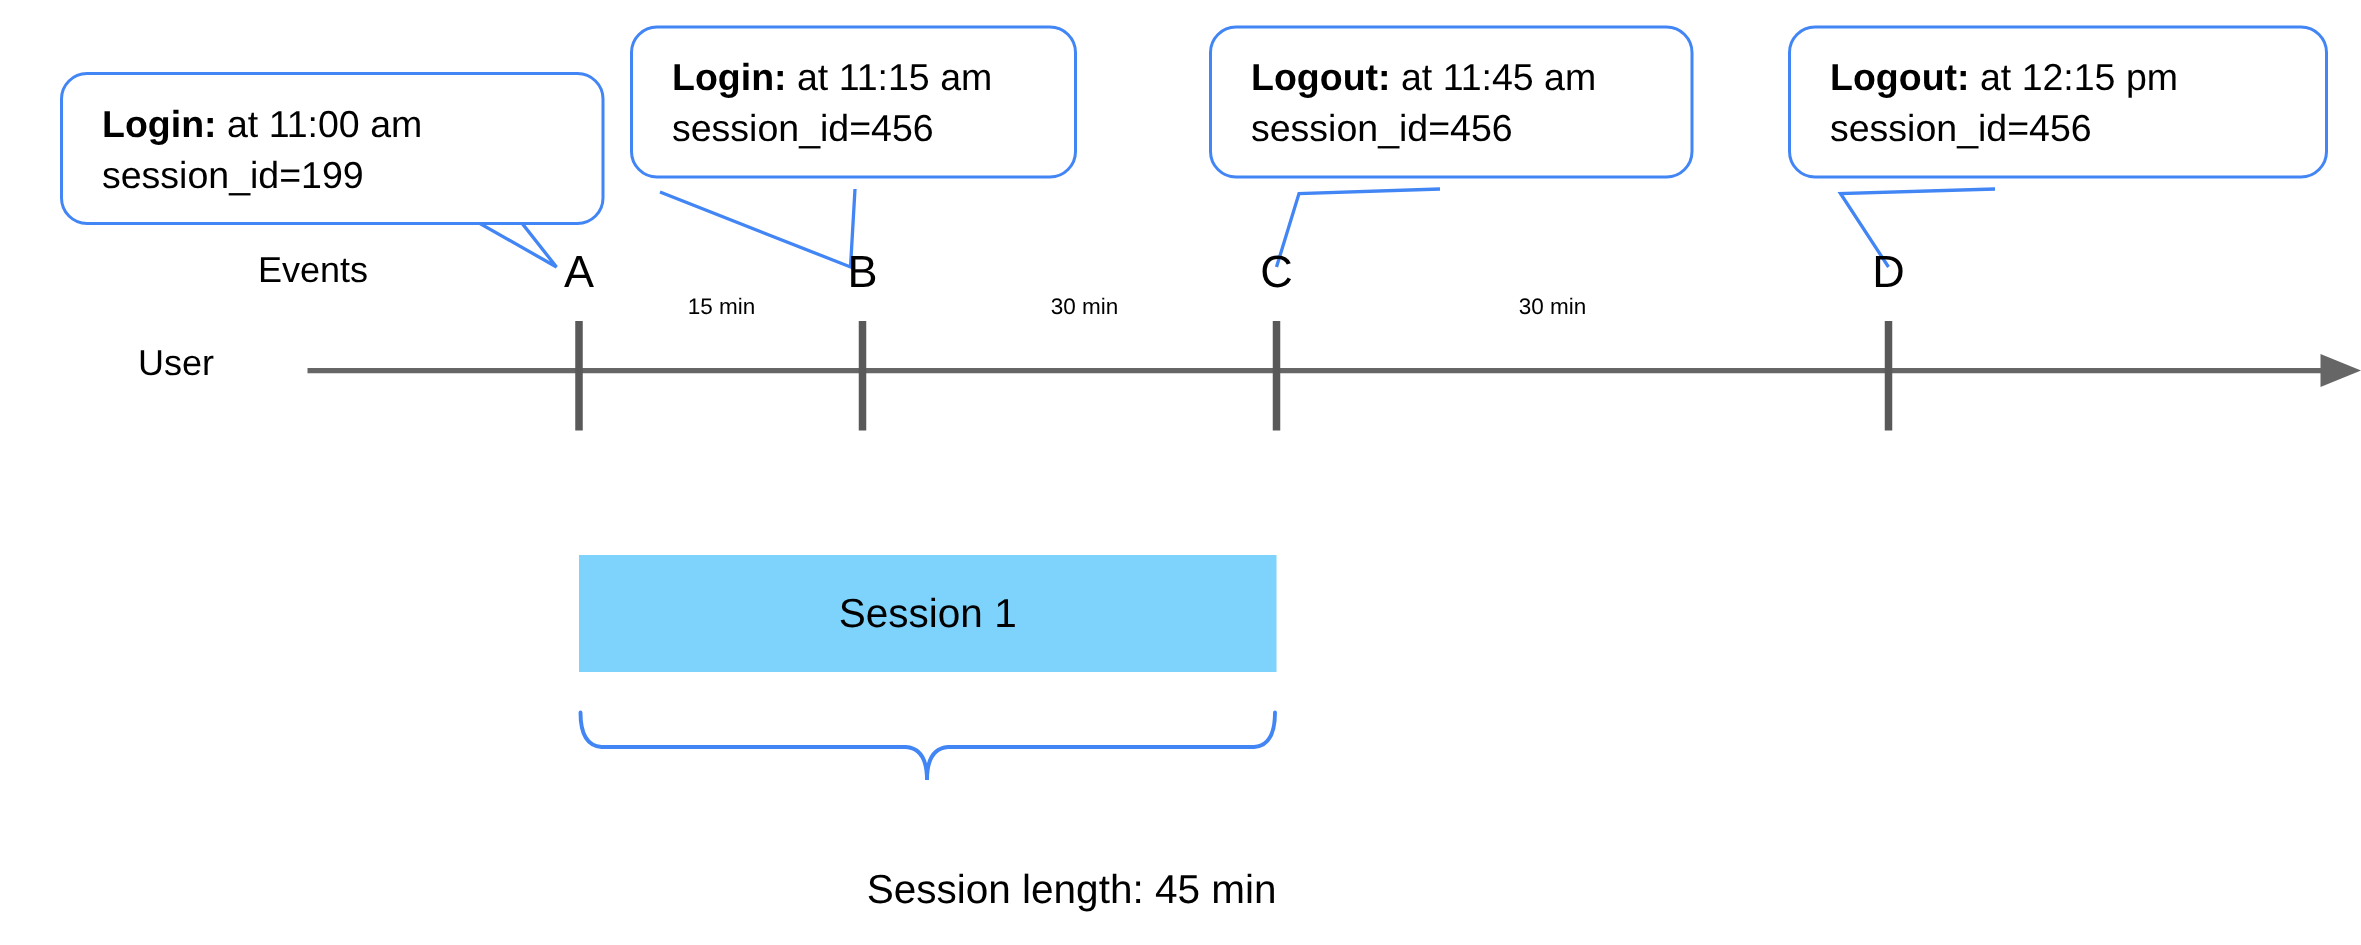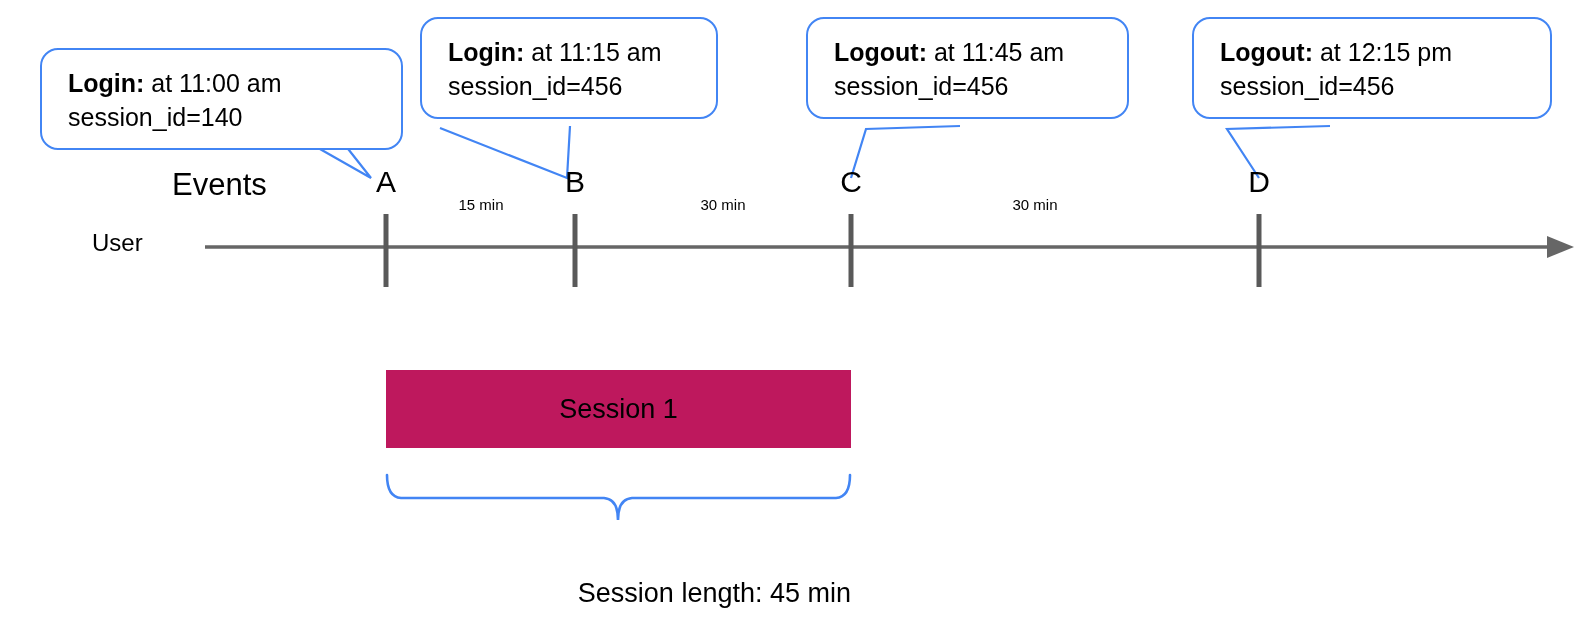--- a/index.html
+++ b/index.html
@@ -50,41 +50,41 @@
     pointer-events: none;
   }
   
   .lbl {
     position: absolute;
     color: #000000;
     white-space: nowrap;
     z-index: 4;
   }
   .lbl-events {
-    font-size: 31px;
+    font-size: 24px;
   }
   .lbl-user {
     font-size: 24px;
   }
   .lbl-tick {
     font-size: 30px;
     text-align: center;
   }
   .lbl-dur {
     font-size: 15px;
     text-align: center;
   }
   .lbl-caption {
     font-size: 27px;
   }
   
   .session-bar {
     position: absolute;
     box-sizing: border-box;
-    background: #be185d;
+    background: #7dd3fc;
     display: flex;
     align-items: center;
     justify-content: center;
     font-size: 27px;
     color: #000000;
     z-index: 3;
   }
 </style>
 </head>
 <body>
@@ -113,21 +113,21 @@
              q 0 22 14 23
              L 604 498
              q 14 1 14 22
              q 0 -21 14 -22
              L 836 498
              q 14 -1 14 -23" fill="none" stroke="#4285f4" stroke-width="2.6" stroke-linecap="round"></path>
   </svg>
 
   <div class="callout" style="left:40px; top:17px; width:363px;margin-top:31px;">
     <span class="ev-kind">Login:</span><span> at 11:00 am</span>
-    <span class="ev-line2">session_id=140</span>
+    <span class="ev-line2">session_id=199</span>
   </div>
 
   <div class="callout" style="left:420px; top:17px; width:298px;">
     <span class="ev-kind">Login:</span><span> at 11:15 am</span>
     <span class="ev-line2">session_id=456</span>
   </div>
 
   <div class="callout" style="left:806px; top:17px; width:323px;">
     <span class="ev-kind">Logout:</span><span> at 11:45 am</span>
     <span class="ev-line2">session_id=456</span>

